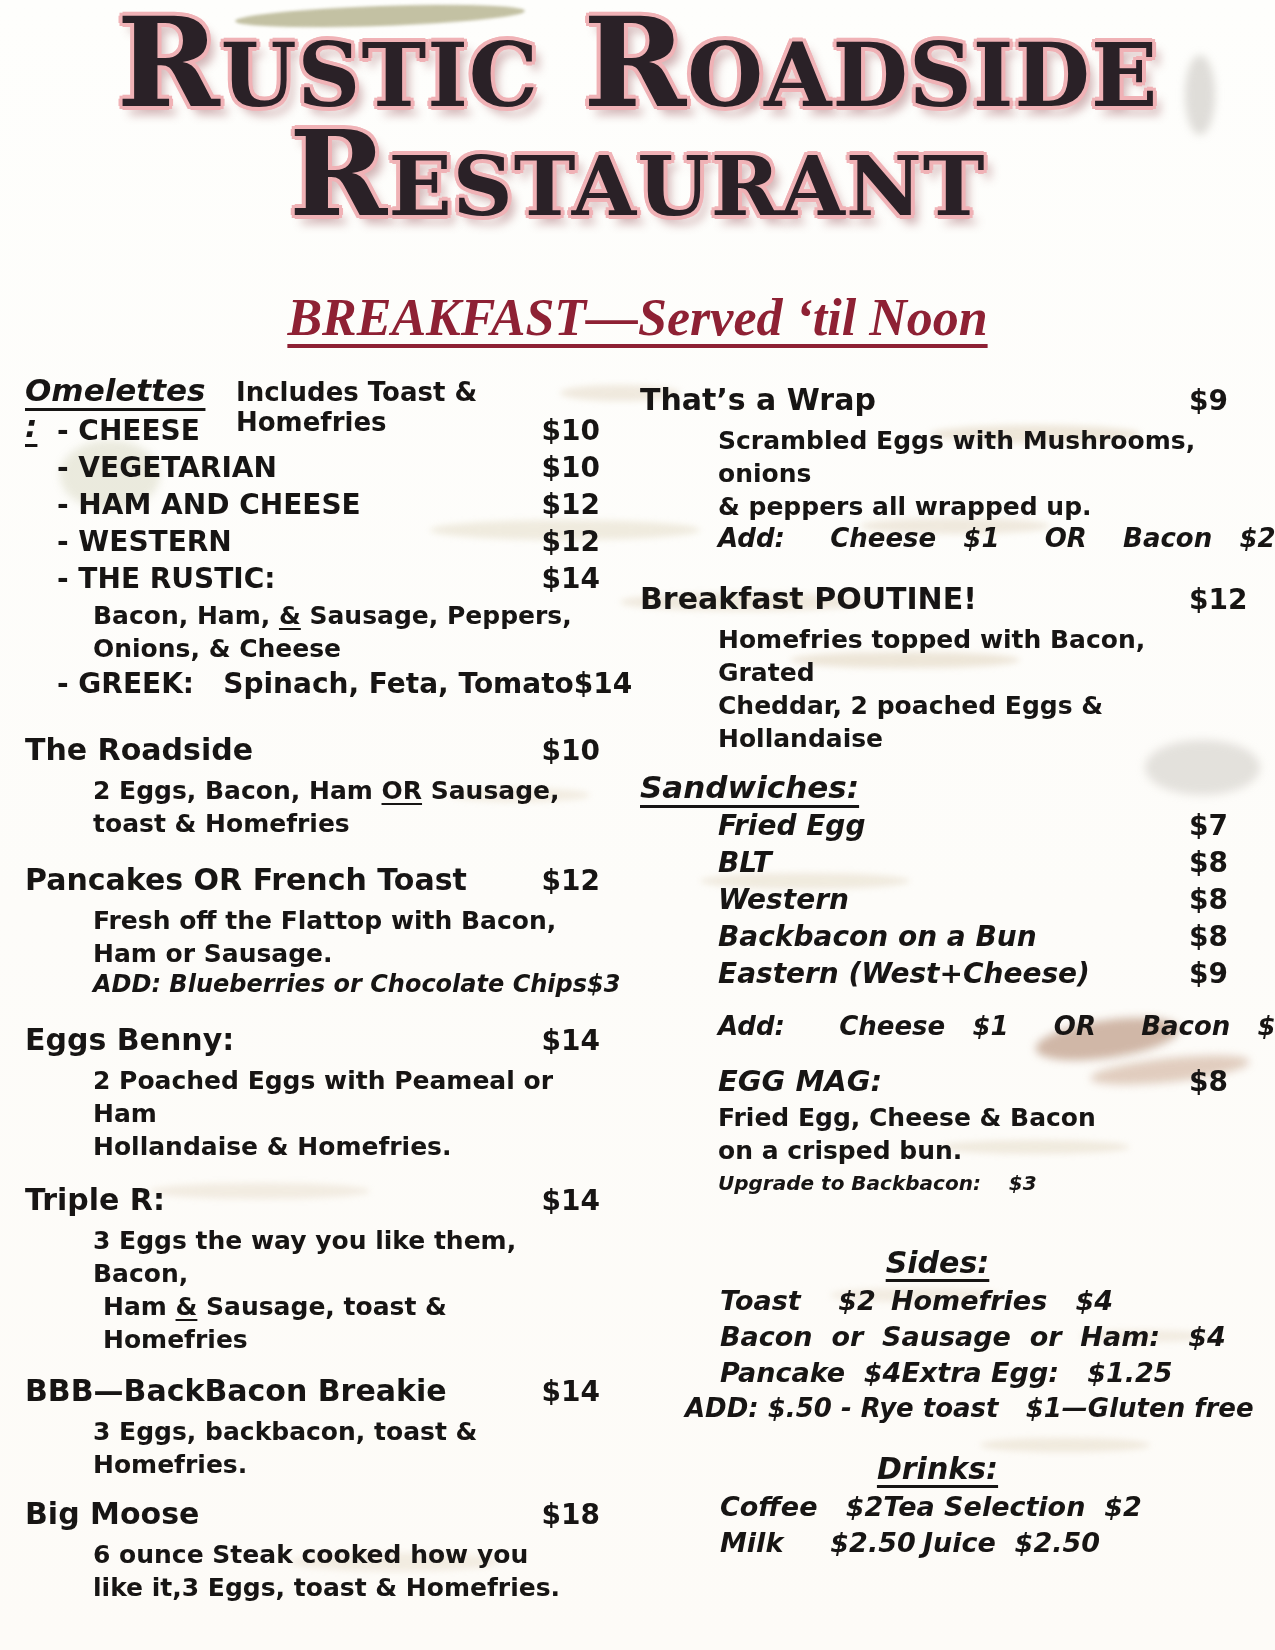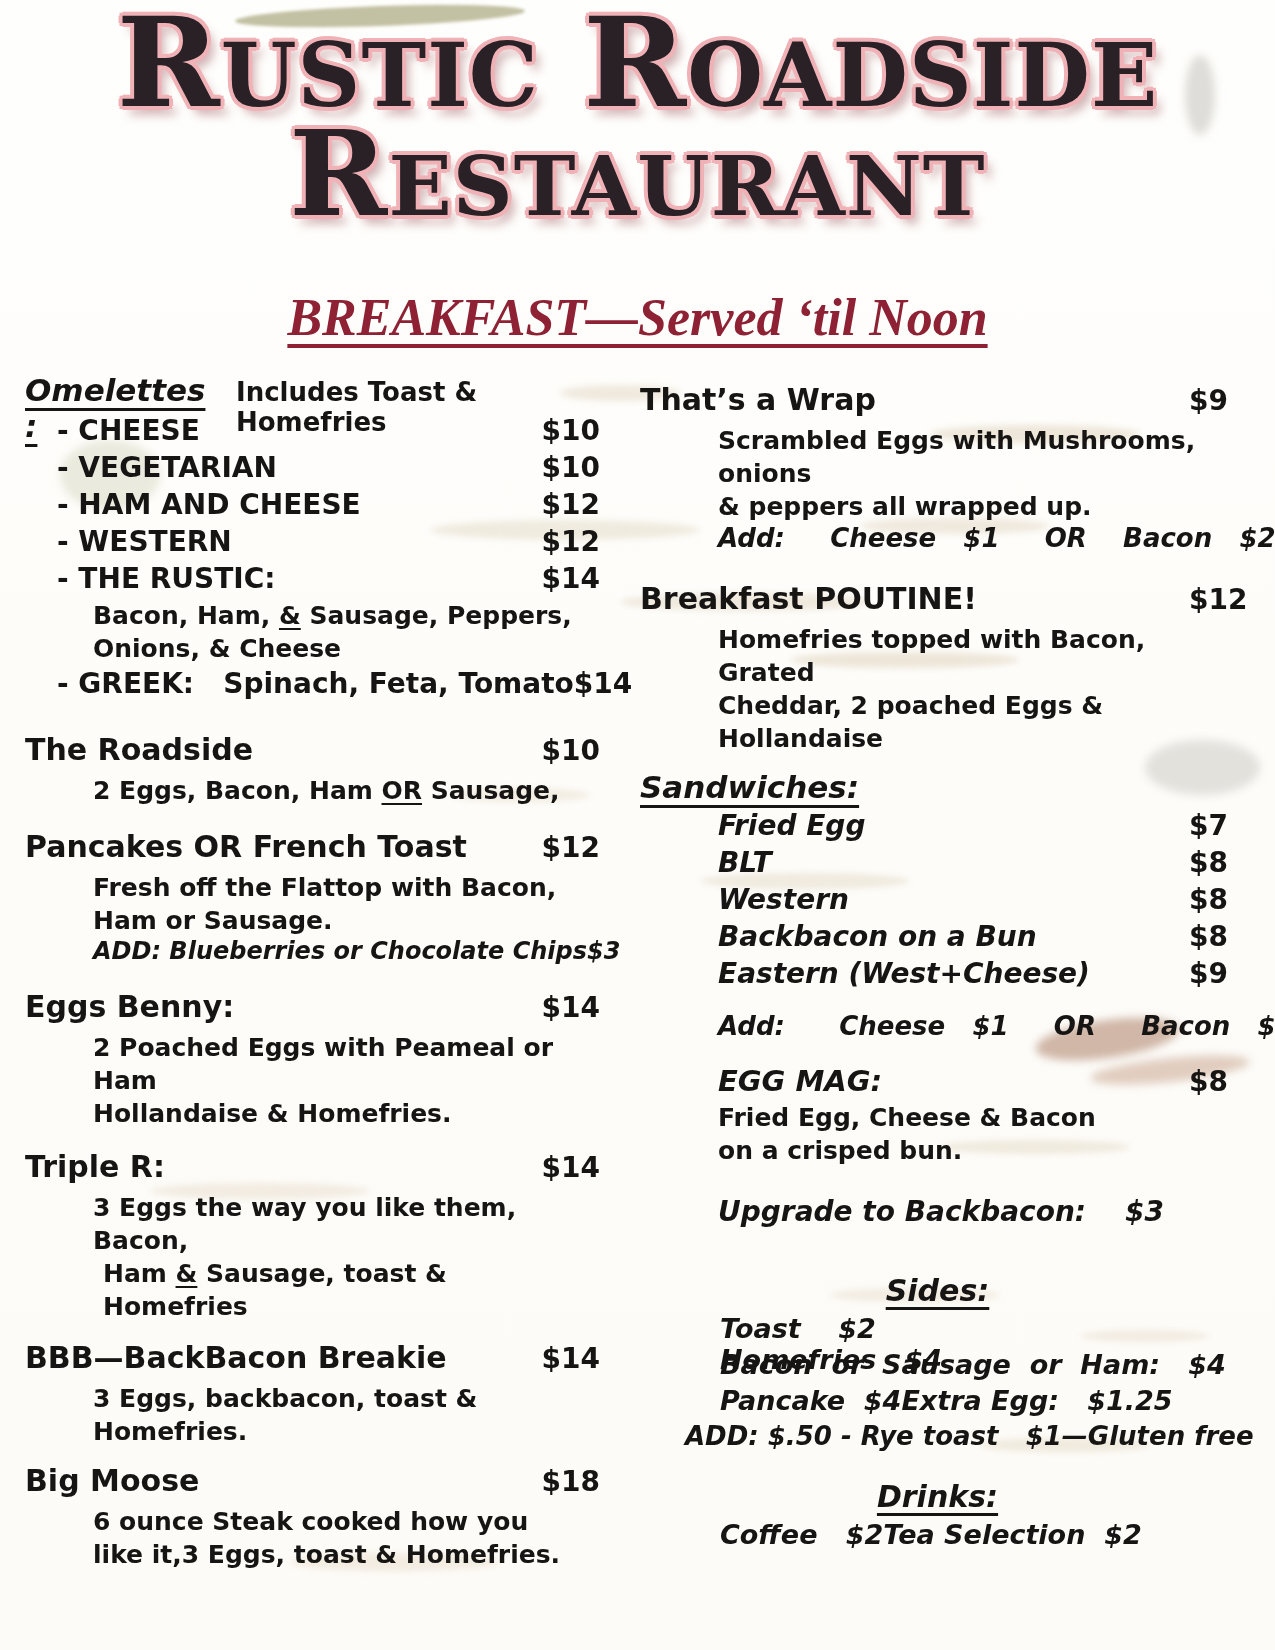--- a/index.html
+++ b/index.html
@@ -136,20 +136,21 @@
     <div class="ol-row" style="margin-top:2px;">
       <span>- GREEK:   Spinach, Feta, Tomato</span>
       <span class="price">$14</span>
     </div>
 
     <div class="h-row" style="margin-top:26px;gap:12px;">
       <span class="h-name">The Roadside</span>
       <span class="price">$10</span>
     </div>
     <div class="desc"><span>2 Eggs, Bacon, Ham </span><span class="u">OR</span><span> Sausage,</span></div>
+    <div class="desc">toast &amp; Homefries</div>
 
     <div class="h-row" style="margin-top:20px;">
       <span class="h-name">Pancakes OR French Toast</span>
       <span class="price">$12</span>
     </div>
     <div class="desc">Fresh off the Flattop with Bacon,</div>
     <div class="desc">Ham or Sausage.</div>
     <div class="add-line">
       <span>ADD: Blueberries or Chocolate Chips</span>
       <span class="add-price">$3</span>
@@ -224,34 +225,38 @@
       <span class="price">$9</span>
     </div>
     <div class="add-line" style="margin-top:17px;"><span>Add:      Cheese   $1     OR     Bacon   $3</span></div>
 
     <div class="h-row" style="margin-top:16px;height:40px;padding-left:88px;">
       <span class="h-name it" style="font-size:29px;">EGG MAG:</span>
       <span class="price">$8</span>
     </div>
     <div class="desc">Fried Egg, Cheese &amp; Bacon</div>
     <div class="desc">on a crisped bun.</div>
-    <div class="desc it" style="font-size:28px;margin-top:28px;">Upgrade to Backbacon:    $3</div>
+    <div class="desc it" style="font-size:20px;">Upgrade to Backbacon:    $3</div>
 
     <div class="center-head" style="margin-top:45px;"><span>Sides:</span></div>
-    <div class="duo-line" style="padding-right:132px;flex-direction:column;">
+    <div class="duo-line" style="padding-right:132px;">
       <span>Toast    $2</span>
       <span>Homefries   $4</span>
     </div>
     <div class="solo-line">Bacon  or  Sausage  or  Ham:   $4</div>
     <div class="duo-line" style="padding-right:118px;">
       <span>Pancake  $4</span>
       <span>Extra Egg:   $1.25</span>
     </div>
     <div class="solo-line wide">ADD: $.50 - Rye toast   $1—Gluten free</div>
 
     <div class="center-head" style="margin-top:22px;"><span>Drinks:</span></div>
     <div class="duo-line">
       <span>Coffee   $2</span>
       <span>Tea Selection  $2</span>
     </div>
+    <div class="duo-line" style="padding-right:145px;">
+      <span>Milk     $2.50</span>
+      <span>Juice  $2.50</span>
+    </div>
   </div>
 
 </div>
 
 </body></html>

